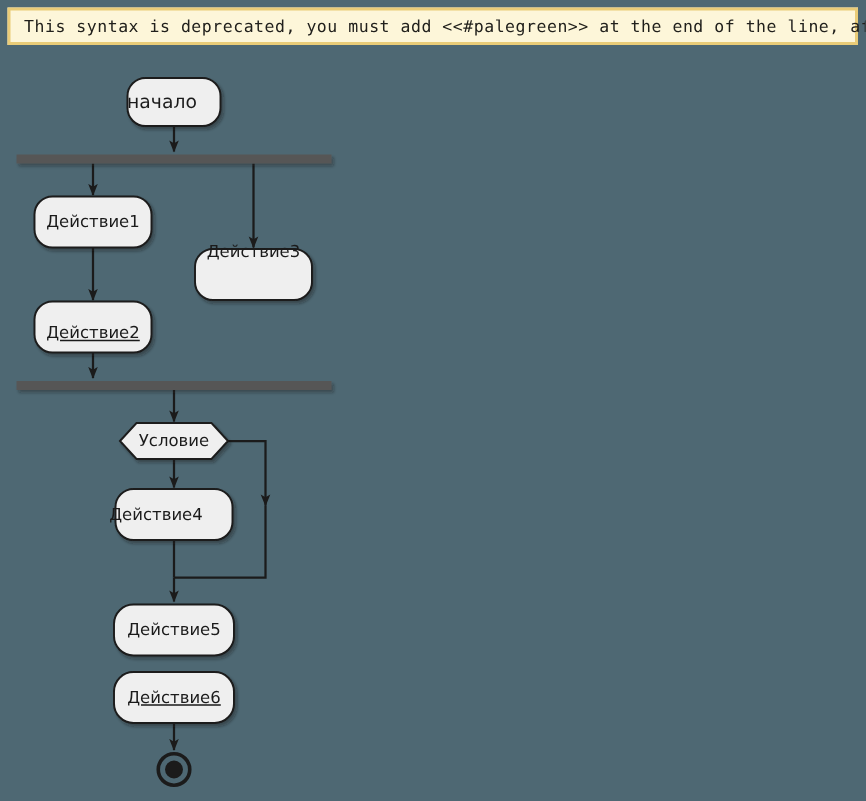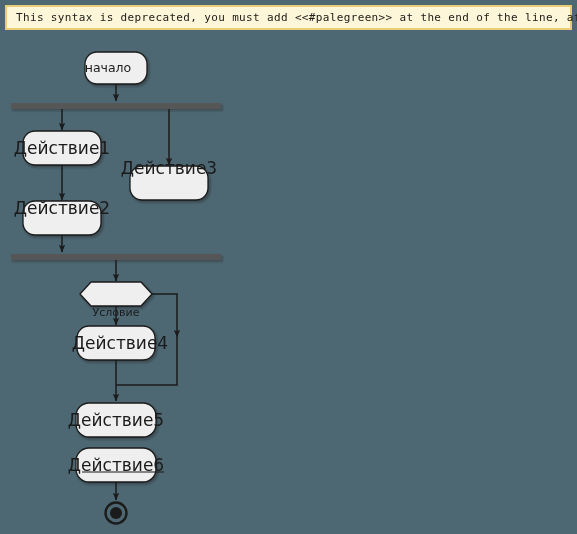--- a/index.html
+++ b/index.html
@@ -49,21 +49,21 @@
   #diagram {
     position: absolute;
     left: 0;
     top: 0;
   }
 
   
   .node-label {
     position: absolute;
     font-family: "DejaVu Sans", "Liberation Sans", sans-serif;
-    font-size: 17px;
+    font-size: 11px;
     color: #1b1b1b;
     white-space: nowrap;
     transform: translate(-50%, -50%);
     pointer-events: none;
     line-height: 1;
   }
   .node-label.start-label {
     font-size: 12.5px;
   }
   .node-label.cond-label {
@@ -138,20 +138,20 @@
     <rect x="76" y="448" width="80" height="34" rx="13" ry="13" fill="#efefef" stroke="#1b1b1b" stroke-width="1.3" filter="url(#nodeShadow)"></rect>
 
     <g>
       <circle cx="116" cy="513" r="10.5" fill="none" stroke="#1b1b1b" stroke-width="2.4"></circle>
       <circle cx="116" cy="513" r="6" fill="#1b1b1b"></circle>
     </g>
   </svg>
 
   <div class="node-label start-label" style="left:108px; top:68px;">начало</div>
   <div class="node-label" style="left:62px; top:148px;">Действие1</div>
-  <div class="node-label" style="left:62px; top:208px;">Действие2</div>
+  <div class="node-label" style="left:62px; top:222px;text-decoration:underline;">Действие2</div>
   <div class="node-label" style="left:169px; top:168px;">Действие3</div>
-  <div class="node-label cond-label" style="left:116px; top:312px;">Условие</div>
-  <div class="node-label" style="left:120px; top:343px;">Действие4</div>
+  <div class="node-label cond-label" style="left:116px; top:294px;">Условие</div>
+  <div class="node-label" style="left:104px; top:343px;">Действие4</div>
   <div class="node-label" style="left:116px; top:420px;">Действие5</div>
   <div class="node-label" style="left:116px; top:465px;text-decoration:underline;">Действие6</div>
 
 </div>
 
 </body></html>

